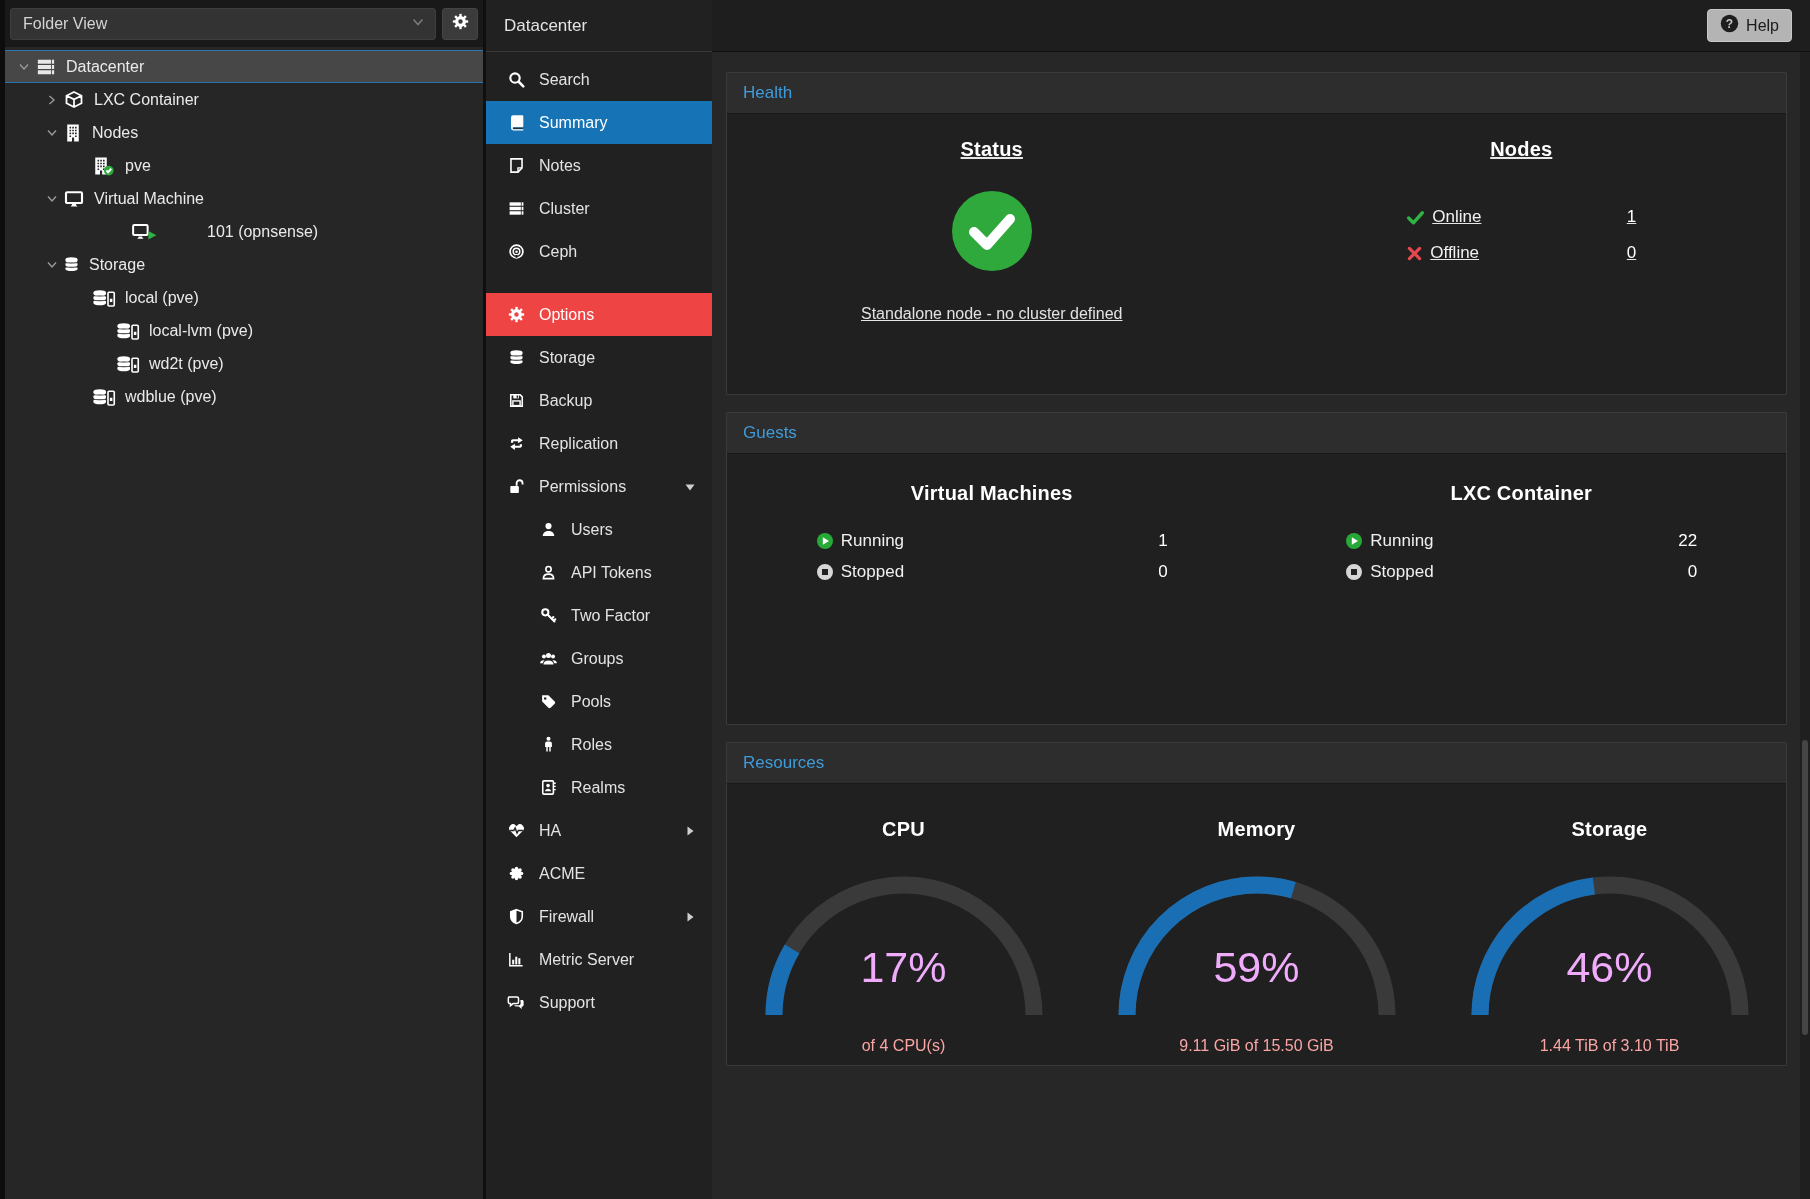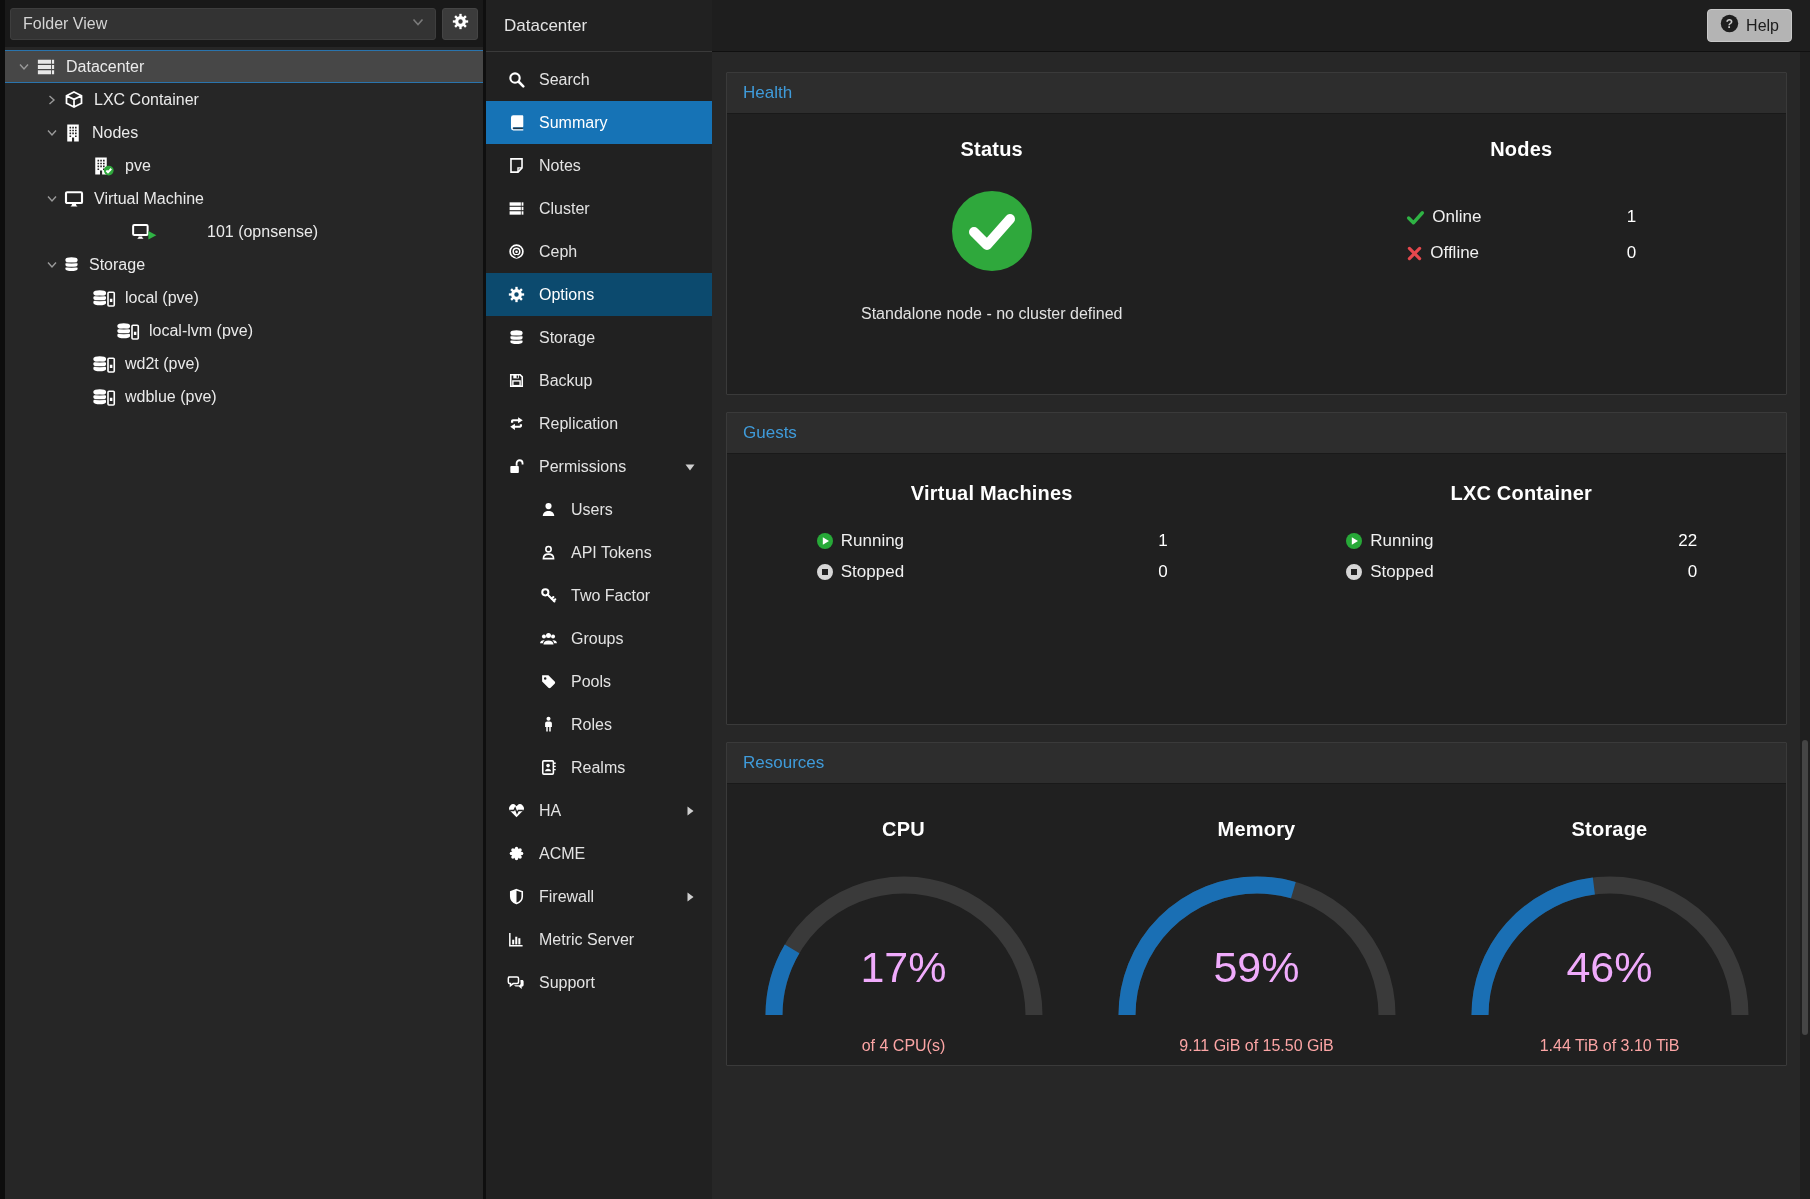--- a/index.html
+++ b/index.html
@@ -49,21 +49,21 @@
     font-size:17px; color:#e3e3e3; border-bottom:1px solid #3a3a3a;
   }
   .menu-list { padding-top:6px; }
   .menu-item {
     height:43px; display:flex; align-items:center; padding:0 10px 0 20px;
     font-size:16px; color:#e3e3e3; cursor:pointer; position:relative;
   }
   .menu-item .icon { width:20px; margin-right:13px; display:flex; align-items:center; justify-content:center; }
   .menu-item.indent { padding-left:52px; }
   .menu-item.selected { background:var(--accent); color:#fff; }
-  .menu-item.highlighted { background:#0c4a6e; color:#fff; }
+  .menu-item.highlighted { background:#ef4444; color:#fff;margin-top:20px; }
   .menu-item .chev { position:absolute; right:16px; display:flex; align-items:center; }
 
   
   .main {
     flex:1; background:#272727; display:flex; flex-direction:column; position:relative;
   }
   .topbar {
     height:52px; flex:0 0 52px; background:#1e1e1e; border-bottom:1px solid #101010;
     display:flex; align-items:center; justify-content:flex-end; padding-right:18px;
     position:relative;
@@ -80,21 +80,21 @@
   .content { flex:1; padding:20px 23px 0 14px; overflow:hidden; }
   .panel {
     background:#202020; border:1px solid #3a3a3a; border-radius:1px; margin-bottom:17px;
   }
   .panel-header {
     background:#2d2d2d; border-bottom:1px solid #191919; padding:10px 16px;
     font-size:17px; color:var(--section-title);
   }
   .panel-body { position:relative; }
 
-  .health-body { display:flex; padding:24px 0 30px 0; min-height:280px; }
+  .health-body { display:flex; padding:24px 0 30px 0; min-height:280px;text-decoration:underline; }
   .health-colwrap { flex:1; display:flex; flex-direction:column; align-items:center; }
   .col-heading { font-size:20px; font-weight:bold; color:#fff; letter-spacing:.2px; }
   .status-icon-wrap { margin-top:28px; }
   .status-msg { margin-top:28px; font-size:16px; color:#e2e2e2; }
   .nodes-rows { margin-top:46px; width:230px; display:flex; flex-direction:column; gap:16px; }
   .stat-row { display:flex; justify-content:space-between; align-items:center; }
   .stat-left { display:flex; align-items:center; gap:7px; font-size:17px; color:#f0f0f0;justify-content:space-between; }
   .stat-value { font-size:17px; color:#fff; }
 
   .guests-body { display:flex; padding:28px 0 10px 0; min-height:270px; }
@@ -299,21 +299,21 @@
               <g fill="#262626">
                 <ellipse cx="7" cy="6.4" rx="5.1" ry="0.4"></ellipse>
                 <ellipse cx="7" cy="10.1" rx="5.1" ry="0.4"></ellipse>
               </g>
               <rect x="13.6" y="3.4" width="5" height="11" rx="0.8" fill="#262626" stroke="#fff" stroke-width="1.3"></rect>
               <rect x="15.1" y="8.6" width="2" height="2.6" fill="#fff"></rect>
             </svg>
           </span>
           <span>local-lvm (pve)</span>
         </div>
-        <div class="tree-row" style="padding-left: 64px;">
+        <div class="tree-row" style="padding-left: 88px;">
           <span class="twisty"></span>
           <span class="icon" style="display: inline-flex;">
             <svg width="25" height="20" viewBox="0 0 20 16">
               <g fill="#fff">
                 <ellipse cx="7" cy="3.4" rx="5" ry="1.7"></ellipse>
                 <rect x="2" y="3.4" width="10" height="1.4"></rect>
                 <ellipse cx="7" cy="4.8" rx="5" ry="1.7"></ellipse>
                 <ellipse cx="7" cy="7.2" rx="5" ry="1.7"></ellipse>
                 <rect x="2" y="7.2" width="10" height="1.3"></rect>
                 <ellipse cx="7" cy="8.5" rx="5" ry="1.7"></ellipse>

